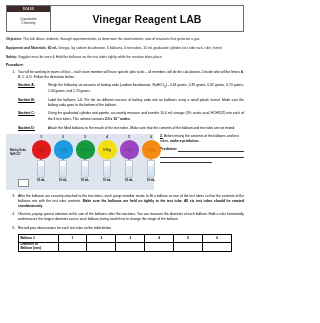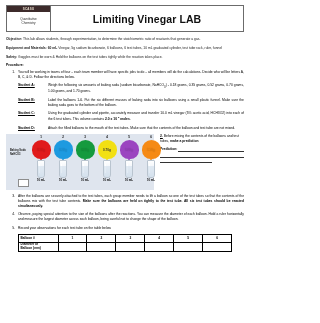--- a/index.html
+++ b/index.html
@@ -243,21 +243,21 @@
 
   <div class="header">
     <div class="logo-box">
       <div class="logo-band">SCASU</div>
       <div class="logo-sub">
         <span>Quantitative</span>
         <span>Chemistry</span>
       </div>
     </div>
     <div class="title-box">
-      <div class="doc-title">Limiting Vinegar LAB</div>
+      <div class="doc-title">Vinegar Reagent LAB</div>
     </div>
   </div>
 
   <p class="para">
     <span class="lbl">Objective:</span><span> This lab allows students, through experimentation, to determine the stoichiometric ratio of reactants that generate a gas.</span>
   </p>
 
   <p class="para">
     <span class="lbl">Equipment and Materials:</span><span class="lbl"> 60 mL</span><span> Vinegar, 5g sodium bicarbonate, 6 balloons, 6 test tubes, 10 mL graduated cylinder, test tube rack, ruler, funnel</span>
   </p>

